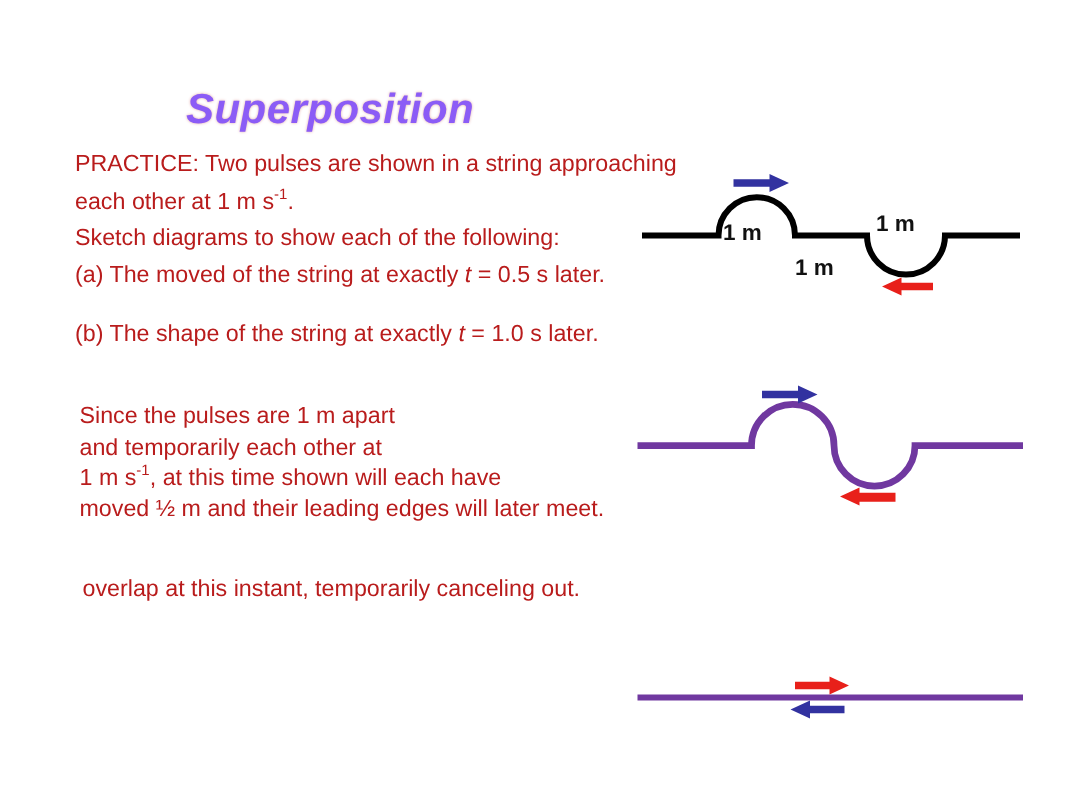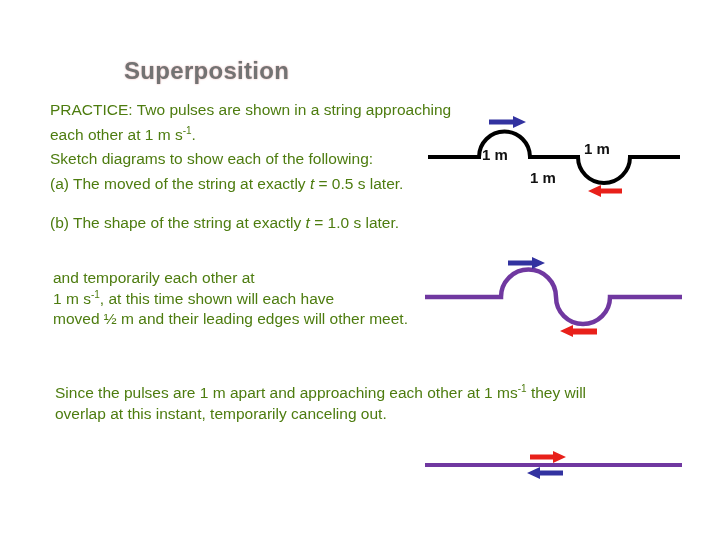--- a/index.html
+++ b/index.html
@@ -5,25 +5,25 @@
   html,body{margin:0;padding:0;}
   body{
     width:720px;height:540px;position:relative;overflow:hidden;
     background:#ffffff;
     font-family:"Liberation Sans",sans-serif;
     color:#1d1d1d;
   }
   .abs{position:absolute;}
   .title{
     left:124px;top:57px;
-    font-size:24px;font-weight:bold;
-    color:#737373;text-shadow:0 0 2px #e0a8a8;
+    font-size:28px;font-weight:bold;font-style:italic;
+    color:#8b5cf6;text-shadow:0 0 2px #e0a8a8;
     letter-spacing:.3px;
   }
-  .block{font-size:15.5px;color:#4d7c0f;white-space:nowrap;}
+  .block{font-size:15.5px;color:#b91c1c;white-space:nowrap;}
   .p-practice{left:50px;top:98px;line-height:24.5px;}
   .p-partb{left:50px;top:211px;line-height:24px;}
   .p-expa{left:53px;top:268px;line-height:20.7px;}
   .p-expb{left:55px;top:383px;line-height:20.5px;}
   sup{font-size:10px;line-height:0;}
   .var{font-style:italic;}
   svg.diagram{position:absolute;overflow:visible;}
   .dg1{left:420px;top:108px;}
   .dg2{left:420px;top:250px;}
   .dg3{left:420px;top:440px;}
@@ -39,27 +39,27 @@
   <div><span>each other at 1 m s</span><sup>-1</sup><span>.</span></div>
   <div><span>Sketch diagrams to show each of the following:</span></div>
   <div><span>(a) The moved of the string at exactly </span><span class="var">t</span><span> = 0.5 s later.</span></div>
 </div>
 
 <div class="abs block p-partb">
   <span>(b) The shape of the string at exactly </span><span class="var">t</span><span> = 1.0 s later.</span>
 </div>
 
 <div class="abs block p-expa">
+  <div><span>Since the pulses are 1 m apart</span></div>
   <div><span>and temporarily each other at</span></div>
   <div><span>1 m s</span><sup>-1</sup><span>, at this time shown will each have</span></div>
-  <div><span>moved ½ m and their leading edges will other meet.</span></div>
+  <div><span>moved ½ m and their leading edges will later meet.</span></div>
 </div>
 
 <div class="abs block p-expb">
-  <div><span>Since the pulses are 1 m apart and approaching each other at 1 ms</span><sup>-1</sup><span> they will</span></div>
   <div><span>overlap at this instant, temporarily canceling out.</span></div>
 </div>
 
 <svg class="diagram dg1" width="270" height="110" viewBox="0 0 270 110">
   <path d="M 8 49 H 59 A 25.5 25.5 0 0 1 110 49 H 158 A 26 26 0 0 0 210 49 H 260" fill="none" stroke-width="4" stroke="#000000"></path>
   <polygon points="69,11.5 93,11.5 93,8 106,14 93,20 93,16.5 69,16.5" fill="#3232a0"></polygon>
   <polygon points="202,80.5 181,80.5 181,77 168,83 181,89 181,85.5 202,85.5" fill="#e8201a"></polygon>
   <text x="62" y="52">1 m</text>
   <text x="110" y="75">1 m</text>
   <text x="164" y="46">1 m</text>

